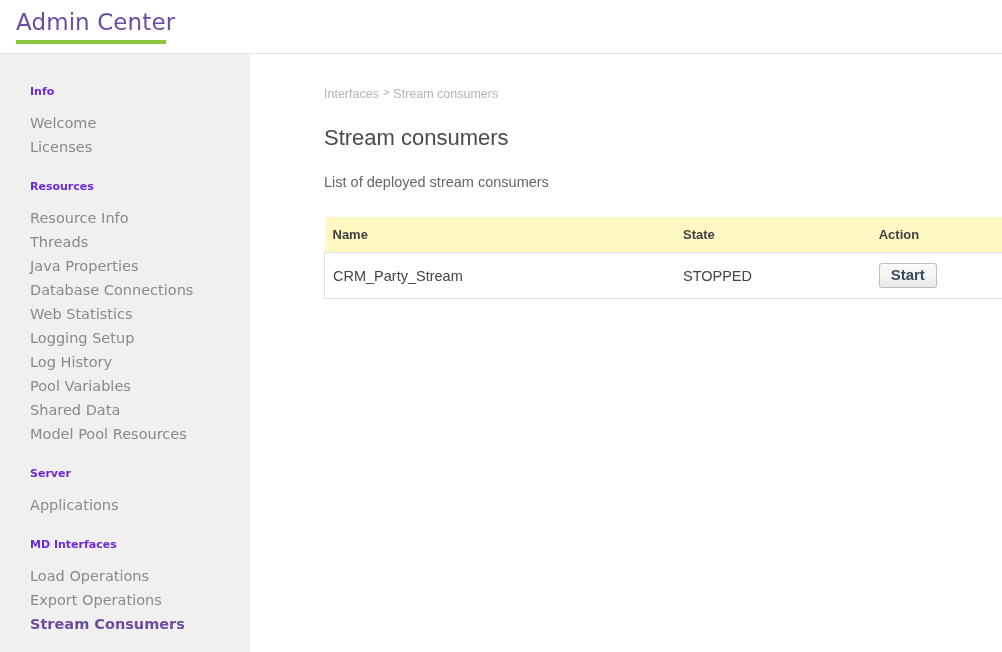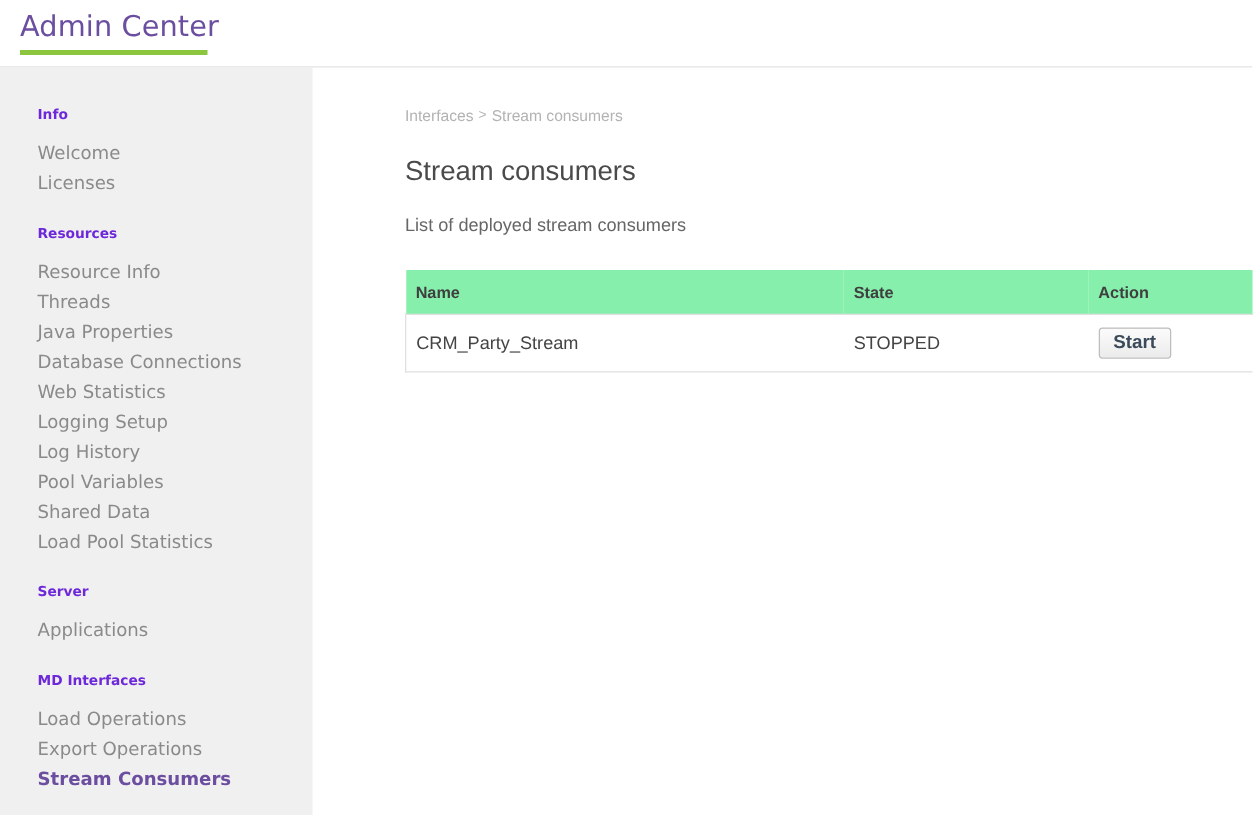--- a/index.html
+++ b/index.html
@@ -117,21 +117,21 @@
     line-height: 20px;
   }
 
   
   .data-table {
     width: 703px;
     border-collapse: collapse;
     font-family: "Liberation Sans", sans-serif;
   }
   .data-table thead th {
-    background: #86efac;
+    background: #fef9c3;
     color: #3f3f3f;
     font-size: 13px;
     font-weight: bold;
     text-align: left;
     padding: 10px 8px 10px 8px;
     border: none;
     height: 31px;
   }
   .data-table tbody td {
     background: #ffffff;
@@ -184,21 +184,21 @@
         <div class="nav-heading">Resources</div>
         <a class="nav-item">Resource Info</a>
         <a class="nav-item">Threads</a>
         <a class="nav-item">Java Properties</a>
         <a class="nav-item">Database Connections</a>
         <a class="nav-item">Web Statistics</a>
         <a class="nav-item">Logging Setup</a>
         <a class="nav-item">Log History</a>
         <a class="nav-item">Pool Variables</a>
         <a class="nav-item">Shared Data</a>
-        <a class="nav-item">Load Pool Statistics</a>
+        <a class="nav-item">Model Pool Resources</a>
       </div>
       <div class="nav-group">
         <div class="nav-heading">Server</div>
         <a class="nav-item">Applications</a>
       </div>
       <div class="nav-group">
         <div class="nav-heading">MD Interfaces</div>
         <a class="nav-item">Load Operations</a>
         <a class="nav-item">Export Operations</a>
         <a class="nav-item active">Stream Consumers</a>

